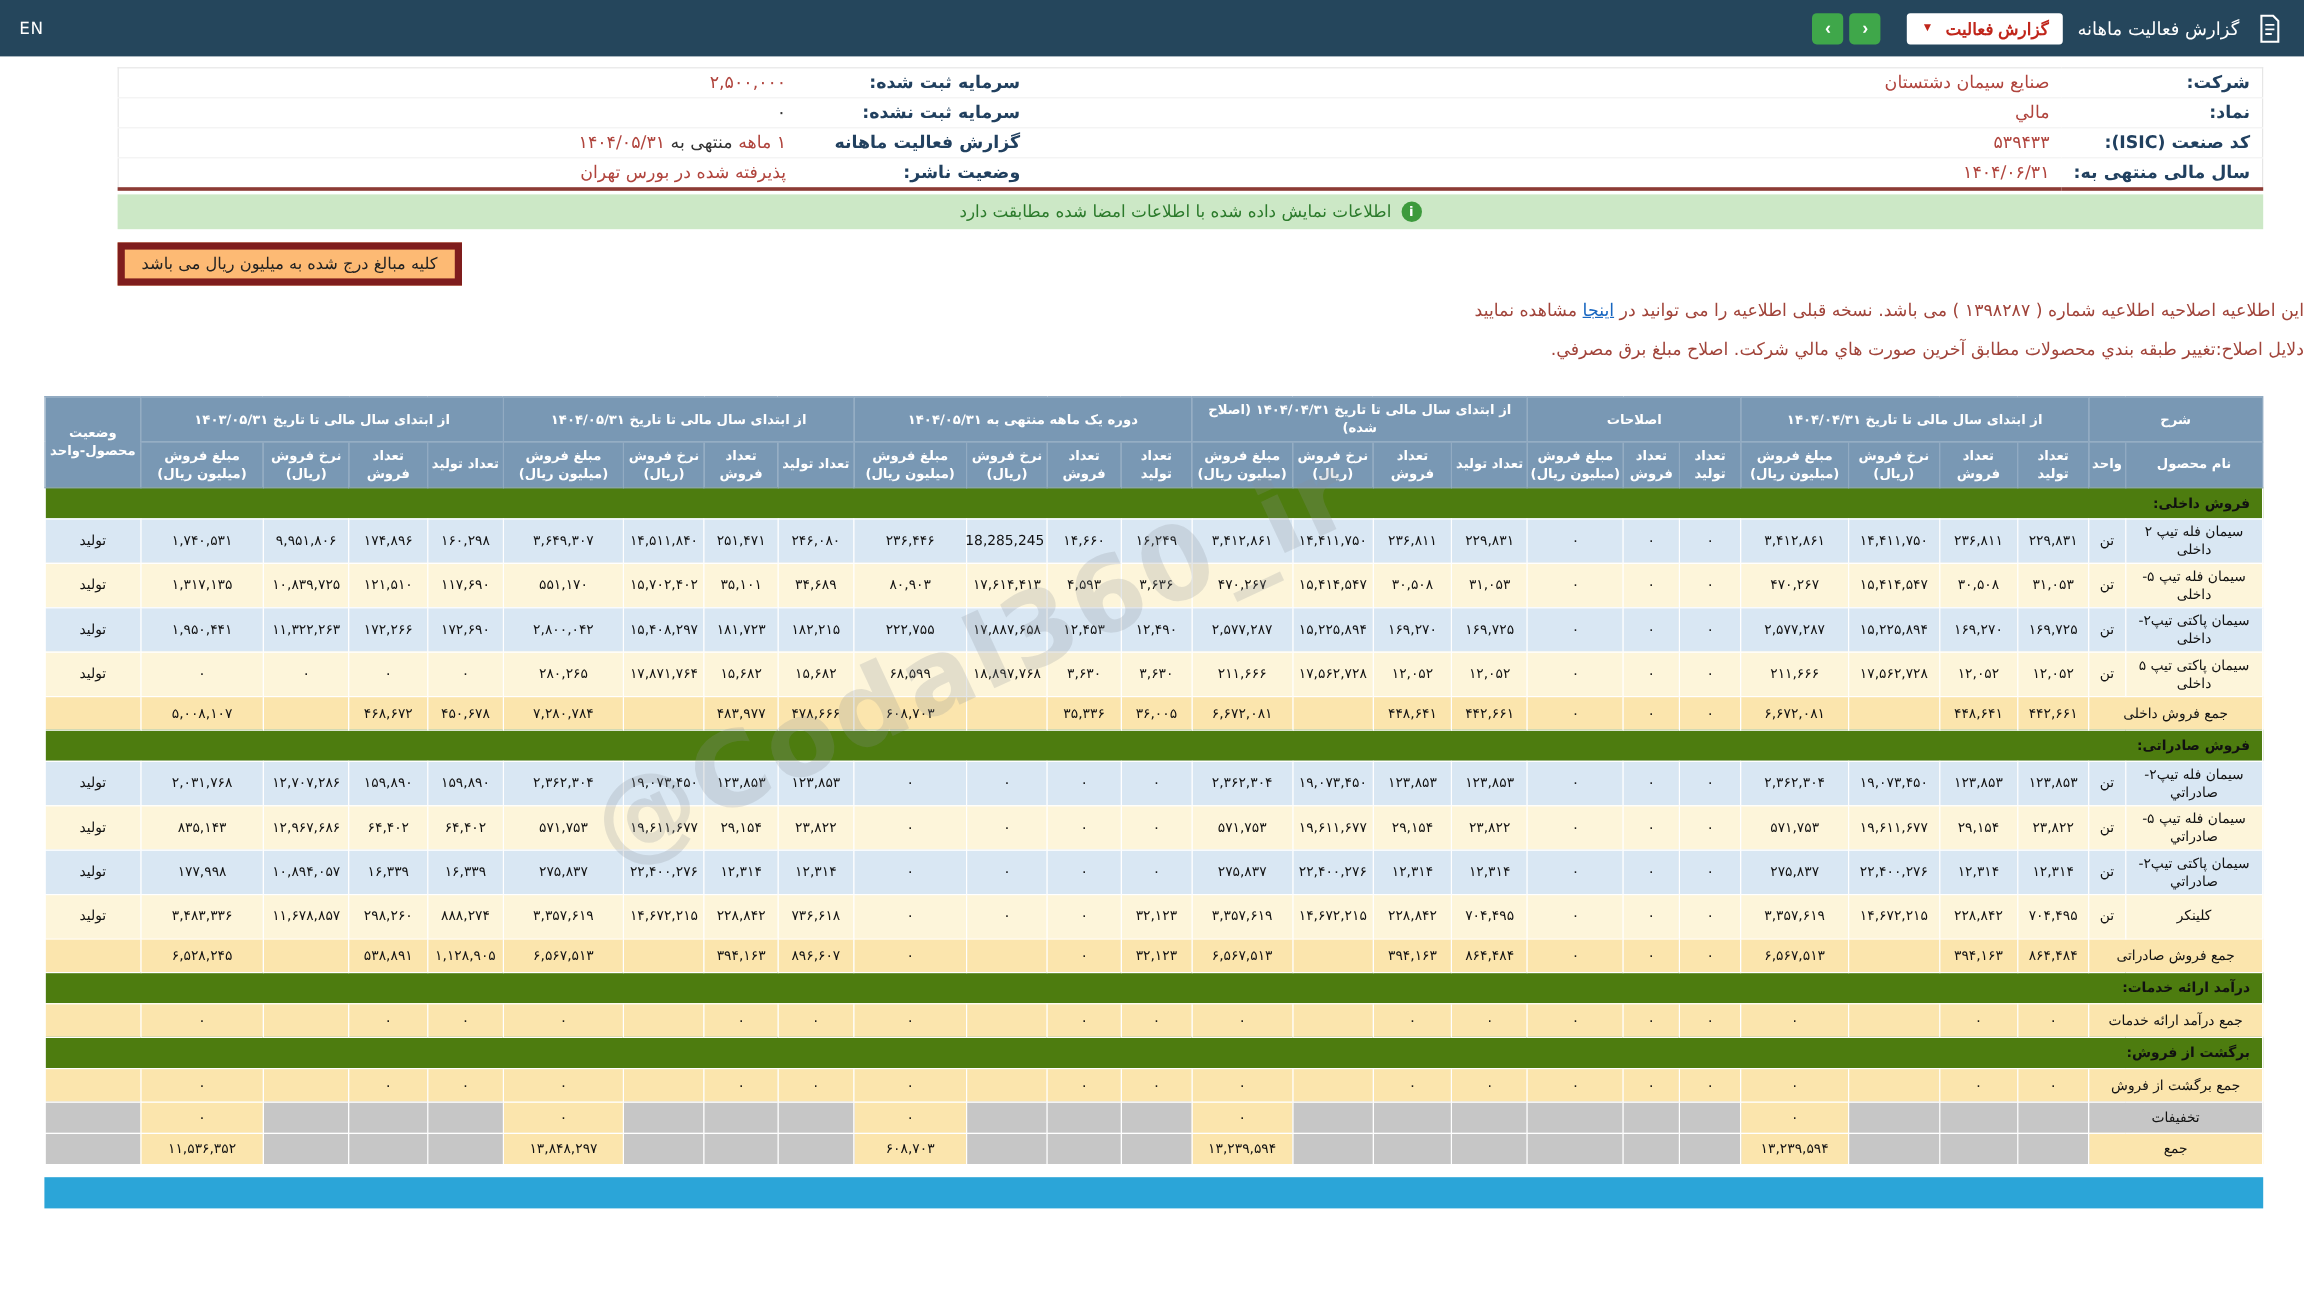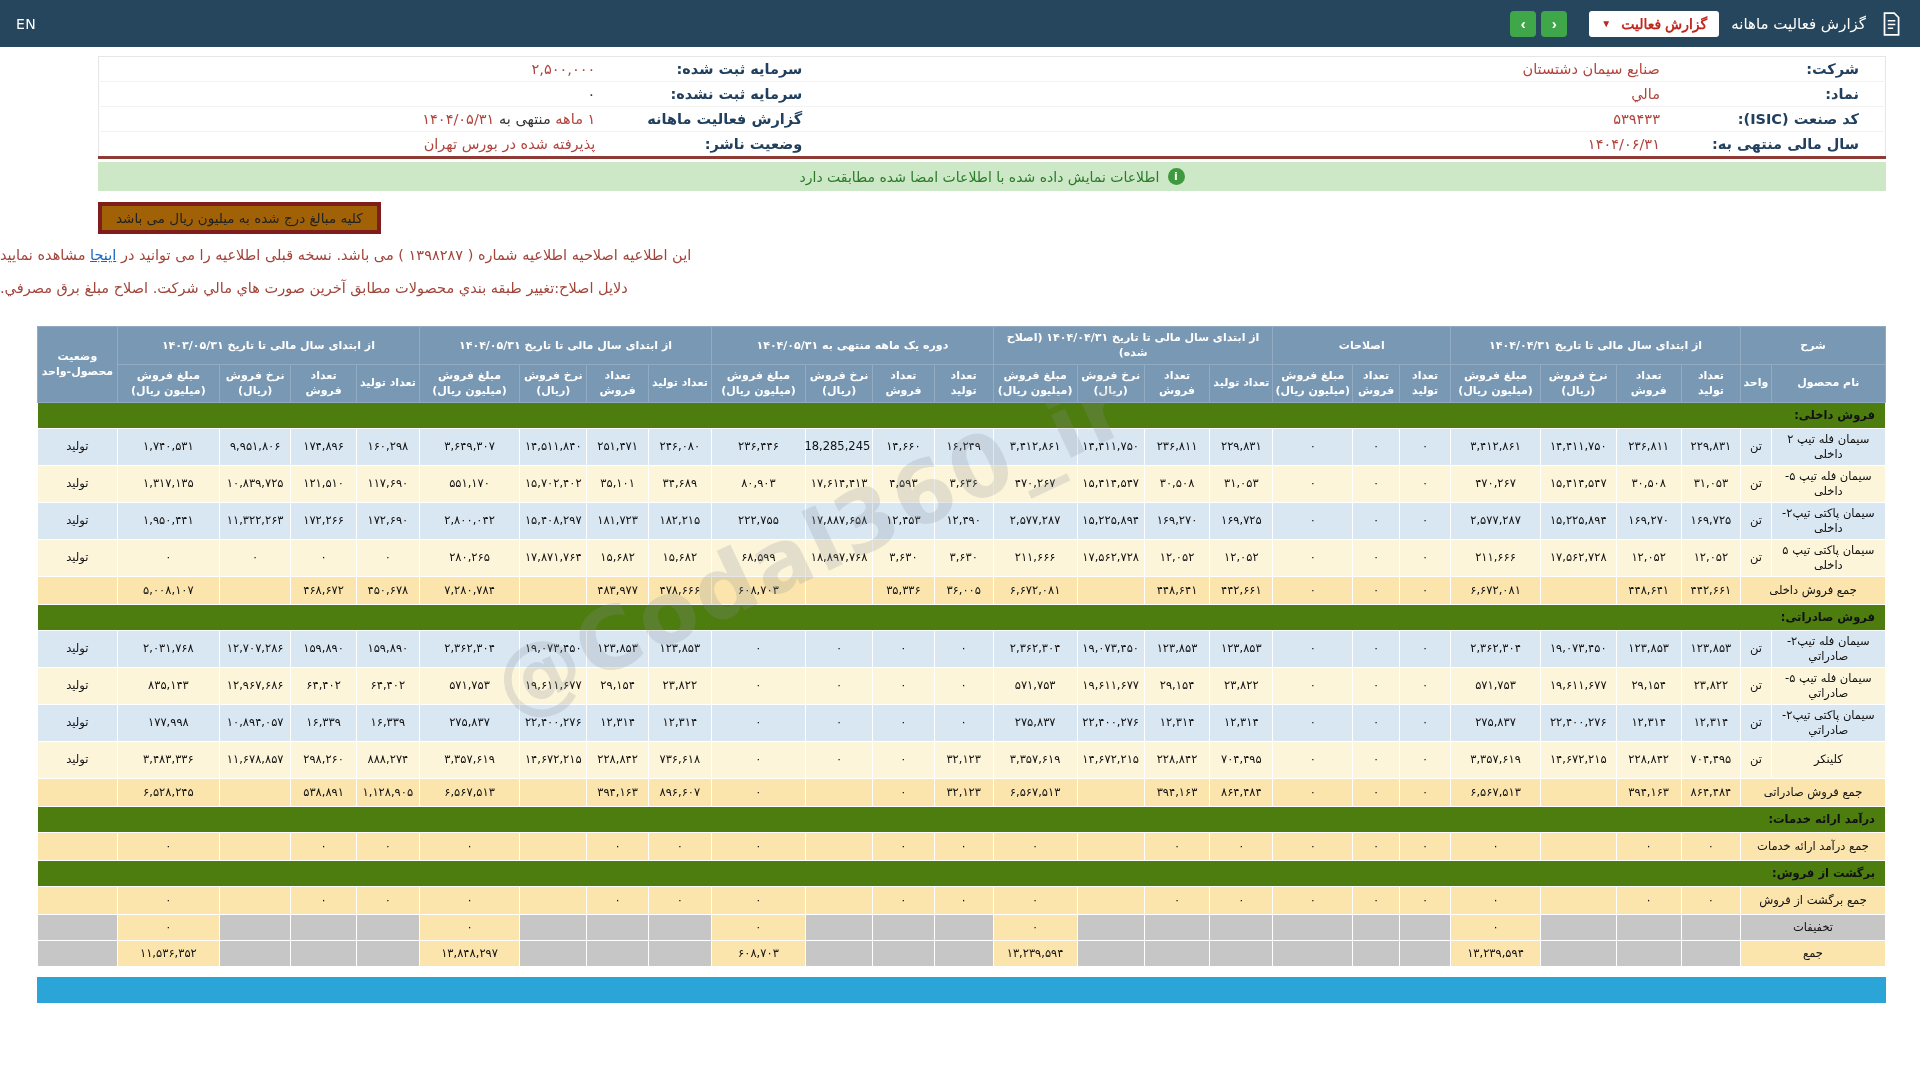--- a/index.html
+++ b/index.html
@@ -15,34 +15,34 @@
   .type-dropdown .caret{font-size:10px;color:#c0261b}
   .nav-group{display:flex;gap:5px;margin-right:10px}
   .nav-btn{width:26px;height:26px;border:none;border-radius:4px;background:#3fa74a;color:#fff;font-size:15px;
     font-weight:bold;display:flex;align-items:center;justify-content:center;cursor:pointer}
   .en-label{margin-right:auto;color:#fff;font-size:14px;letter-spacing:.5px;cursor:pointer}
 
   
   .info-section{margin:9px 34px 0 98px}
   .info-table{width:100%;border-collapse:collapse;font-size:14.5px;border:1px solid #e6e6e6;
     border-bottom:3px solid #8c3b35;background:#fff}
-  .info-table td{padding:4px 26px;border-bottom:1px solid #f2f2f2;vertical-align:middle}
+  .info-table td{padding:4px 10px;border-bottom:1px solid #f2f2f2;vertical-align:middle}
   .i-lbl{color:#21405f;font-weight:bold;white-space:nowrap}
   .i-val .red{color:#b0443d}
   .i-val .drk{color:#333}
 
   .signed-notice{margin:3px 34px 0 98px;background:#cce8c6;color:#2b7a2b;font-size:14px;padding:6px 0;
     display:flex;align-items:center;justify-content:center;gap:8px}
   .info-circle-icon{width:17px;height:17px;border-radius:50%;background:#3d9a3d;color:#fff;font-size:11px;
     font-weight:bold;display:inline-flex;align-items:center;justify-content:center}
 
   .note-box-row{margin:11px 34px 0 98px;text-align:left}
-  .note-box{display:inline-block;border:4px solid #7f1d1d;padding:4px 14px;font-size:13.5px;color:#222;background:#a16207}
-
-  .amendment{text-align:left;color:#a1443a;font-size:14.5px}
+  .note-box{display:inline-block;border:6px solid #7f1d1d;padding:4px 14px;font-size:13.5px;color:#222;background:#fdba74}
+
+  .amendment{text-align:right;color:#a1443a;font-size:14.5px}
   .amendment .l1{margin-top:13px}
   .amendment .l2{margin-top:17px}
   .amendment a{color:#1766c0;text-decoration:underline;cursor:pointer}
 
   
   .main-col{margin:0 34px 0 37px}
   .section-bar{margin-top:36px;background:#2ba5d8;color:#fff;font-weight:bold;font-size:15px;padding:5px 12px}
   .amounts-row{margin-top:3px;border:1px solid #c9c9c9;font-weight:bold;font-size:14px;color:#111;
     padding:4px 10px;background:#fff}
 

